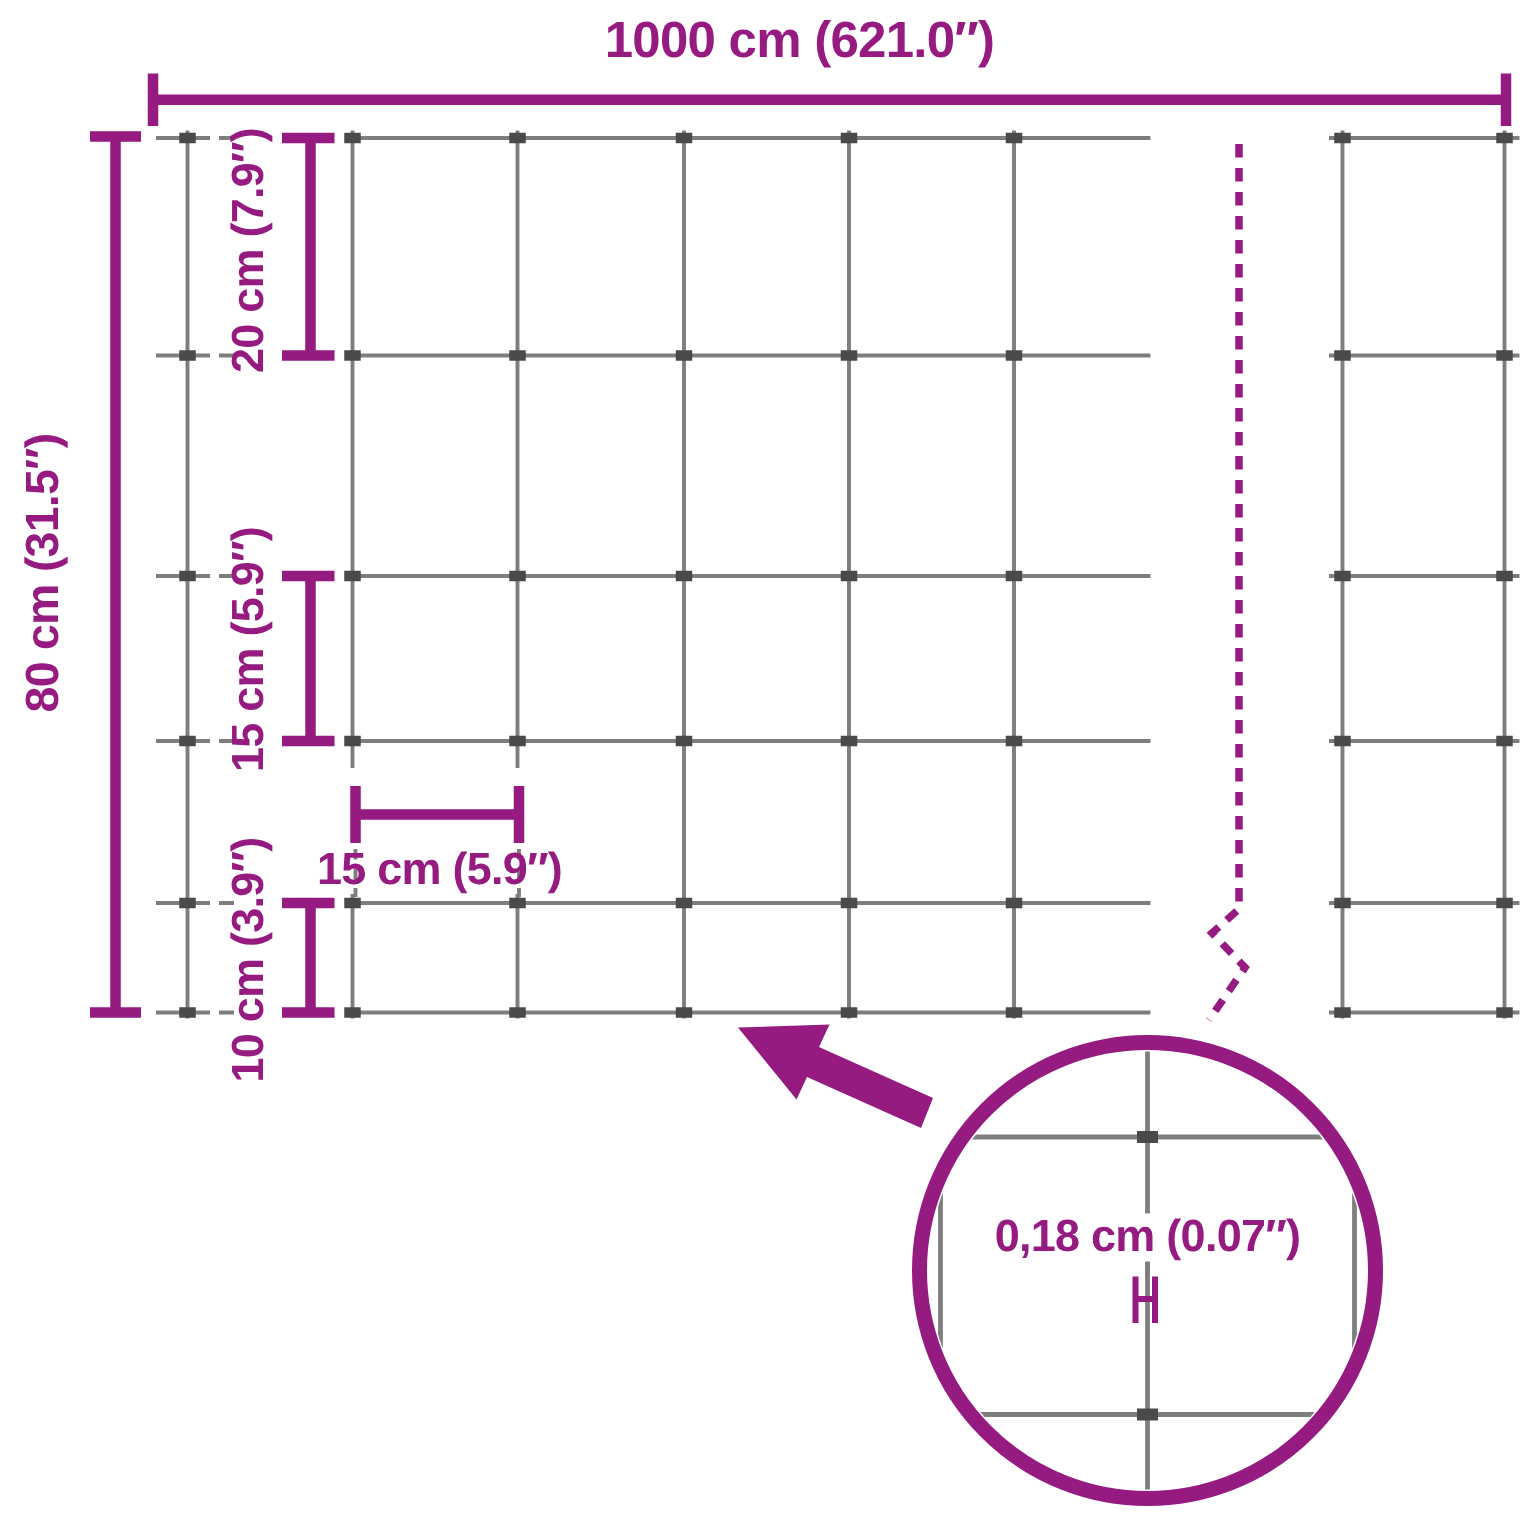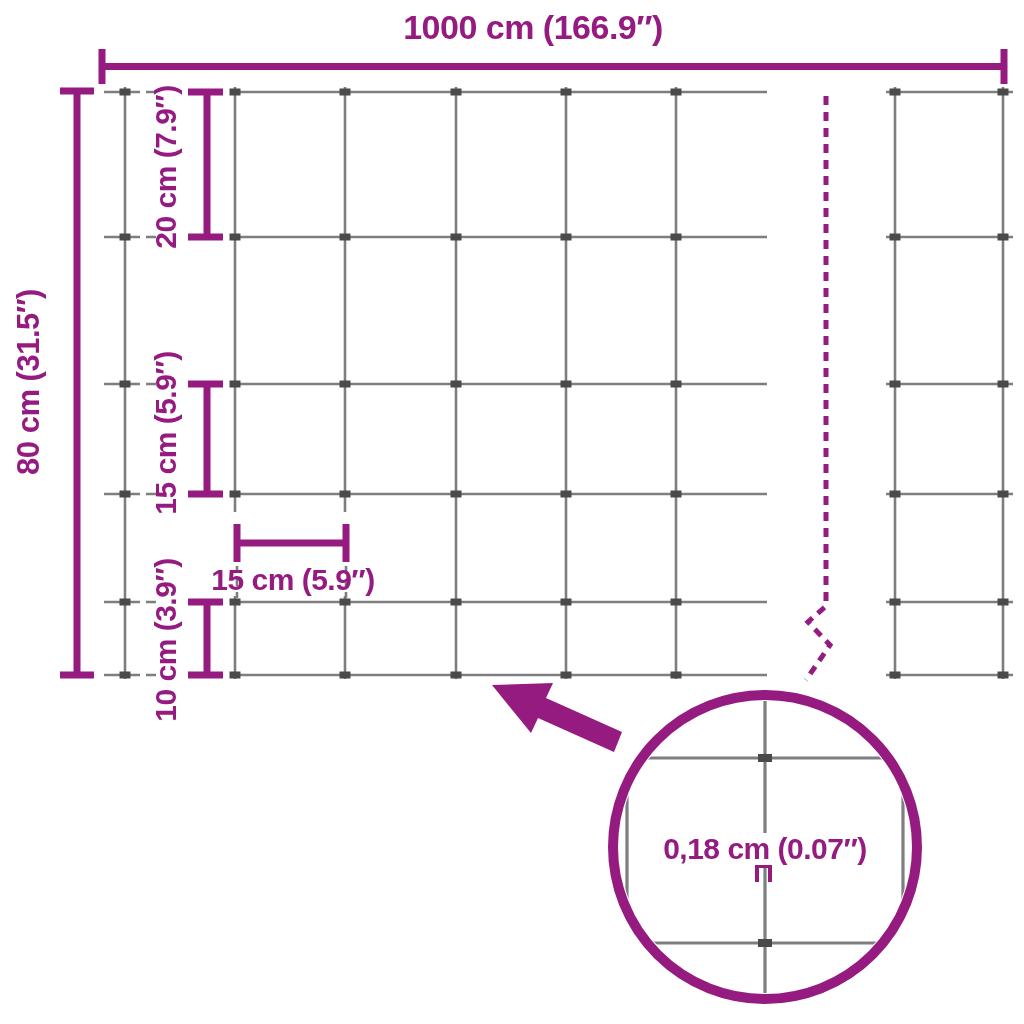--- a/index.html
+++ b/index.html
@@ -25,21 +25,21 @@
     white-space:nowrap;letter-spacing:-0.5px;line-height:1;
     transform:translate(-50%,-50%);
   }
   .lbl.vert{transform:translate(-50%,-50%) rotate(-90deg);}
   .lbl.total-w{left:533px;top:27px;font-size:34px;}
   .lbl.total-h{left:28px;top:382px;font-size:31px;}
   .lbl.gap20{left:166px;top:167px;font-size:30px;}
   .lbl.gap15{left:166px;top:433px;font-size:30px;}
   .lbl.gap10{left:166px;top:640px;font-size:30px;}
   .lbl.cellw{left:293px;top:580px;font-size:30px;}
-  .lbl.thick{left:765px;top:825px;font-size:30px;background:var(--background);padding:1px 5px;margin-top:24px;}
+  .lbl.thick{left:765px;top:825px;font-size:30px;background:var(--background);padding:1px 5px;}
 </style>
 </head>
 <body>
 
 <div class="stage">
 
   <svg width="1024" height="1024" viewBox="0 0 1024 1024">
     <defs>
       <clipPath id="cc">
           <circle cx="765" cy="847" r="146"></circle>
@@ -89,21 +89,21 @@
 
     <path class="leader-solid" d="M765 839V851"></path>
 
     <path class="hmark" d="M757 851V882M770 851V882M756 866H771"></path>
 
     <circle class="ring" cx="765" cy="847" r="152"></circle>
 
     <polygon class="arrow" points="492,685 553,683 546,698 622,732 614,752 538,718 531,733"></polygon>
   </svg>
 
-  <div class="lbl total-w">1000 cm (166.9″)</div>
+  <div class="lbl total-w">1000 cm (621.0″)</div>
   <div class="lbl vert total-h">80 cm (31.5″)</div>
   <div class="lbl vert gap20">20 cm (7.9″)</div>
   <div class="lbl vert gap15">15 cm (5.9″)</div>
   <div class="lbl vert gap10">10 cm (3.9″)</div>
   <div class="lbl cellw">15 cm (5.9″)</div>
   <div class="lbl thick">0,18 cm (0.07″)</div>
 
 </div>
 
 </body></html>

